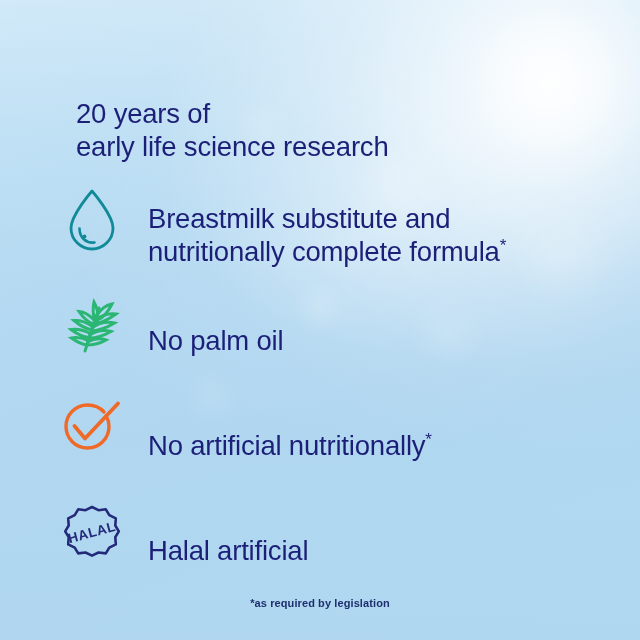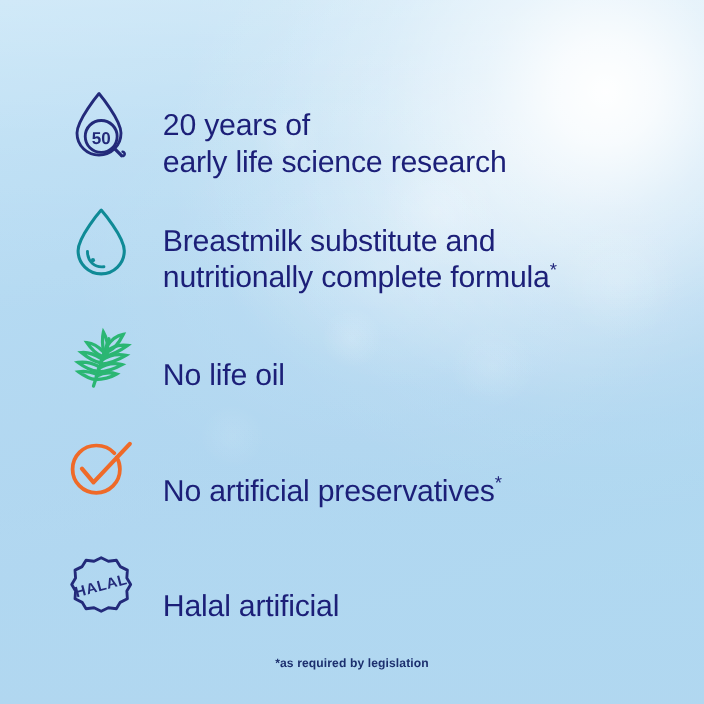--- a/index.html
+++ b/index.html
@@ -152,29 +152,20 @@
   <div class="bg-layer bg-flare-main"></div>
   <div class="bg-layer bg-flare-soft2"></div>
   <div class="bg-layer bg-bokeh"></div>
   <div class="bg-layer bg-bottom-wash"></div>
 
   <div id="content">
 
     <div class="feature-list">
 
       <div class="feature-row">
-        <span class="feature-icon">
-          <svg width="64" height="68" viewBox="0 0 64 68" fill="none">
-            <path d="M30 4 C30 4 10 28 10 40 C10 51.5 19 60 30 60 C41 60 50 51.5 50 40 C50 28 30 4 30 4 Z" stroke="#232a7a" stroke-width="2.6" stroke-linecap="round" stroke-linejoin="round" fill="none"></path>
-            <circle cx="32" cy="43" r="14.5" stroke="#232a7a" stroke-width="2.6" fill="none"></circle>
-            <path d="M43 53 L50.5 60.5" stroke="#232a7a" stroke-width="3" stroke-linecap="round"></path>
-            <path d="M50.5 60.5 C53.5 62 54.5 57.5 51.5 57" stroke="#232a7a" stroke-width="2.4" stroke-linecap="round" fill="none"></path>
-            <text x="32" y="49.5" text-anchor="middle" font-family="Liberation Sans, sans-serif" font-size="15.5" font-weight="700" fill="#232a7a">50</text>
-          </svg>
-        </span>
         <div class="feature-text">
           <span>20 years of
 early life science research</span>
         </div>
       </div>
 
       <div class="feature-row">
         <span class="feature-icon">
           <svg width="58" height="66" viewBox="0 0 58 66" fill="none">
             <path d="M29 4 C29 4 8 28 8 41 C8 52.6 17.4 62 29 62 C40.6 62 50 52.6 50 41 C50 28 29 4 29 4 Z" stroke="#0f8a96" stroke-width="2.8" stroke-linecap="round" stroke-linejoin="round" fill="none"></path>
@@ -200,34 +191,34 @@
               <path d="M36 21 C40 15 45.5 11 51 10 C47.5 17 43 23 37.5 25.5"></path>
               <path d="M33.5 28 C32 20 31.5 14 33 8 C36.5 14 37.5 21 36.5 28"></path>
               <path d="M31 32 C25 28 19.5 26 13 26.5 C19 31.5 25 35 31 36"></path>
               <path d="M28.5 39 C22.5 36 16.5 34.5 10 35.5 C16 40 22 43 28 43.5"></path>
               <path d="M26.5 46 C21.5 44 16 43 10.5 44 C16 48 21.5 50.5 26 51"></path>
               <path d="M33 26 C28.5 21 23.5 18 18 17.5 C22 23.5 27 28 32 30"></path>
             </g>
           </svg>
         </span>
         <div class="feature-text">
-          <span>No life oil</span>
+          <span>No palm oil</span>
         </div>
       </div>
 
       <div class="feature-row">
         <span class="feature-icon">
           <svg width="64" height="60" viewBox="0 0 64 60" fill="none">
             <path d="M44 12 C40 7.5 34 5 27.5 5 C15.5 5 6 14.6 6 26.5 C6 38.4 15.5 48 27.5 48
                      C39.5 48 49 38.4 49 26.5 C49 22.6 48 19 46.2 15.8" stroke="#ef6a28" stroke-width="3.4" stroke-linecap="round" fill="none"></path>
             <path d="M14.5 26 L25 38.5 L58 3.5" stroke="#ef6a28" stroke-width="3.8" stroke-linecap="round" stroke-linejoin="round" fill="none"></path>
           </svg>
         </span>
         <div class="feature-text">
-          <span>No artificial preservatives</span><span class="asterisk">*</span>
+          <span>No artificial nutritionally</span><span class="asterisk">*</span>
         </div>
       </div>
 
       <div class="feature-row">
         <span class="feature-icon">
           <svg width="62" height="62" viewBox="0 0 62 62" fill="none">
             <path d="M31 3
                      L37.5 6.2 L44.8 5.3 L48.3 11.1 L54.8 14.3 L54.3 21.5 L57.8 27.3
                      L54.3 33.2 L54.8 40.4 L48.3 43.6 L44.8 49.4 L37.5 48.5 L31 51.7
                      L24.5 48.5 L17.2 49.4 L13.7 43.6 L7.2 40.4 L7.7 33.2 L4.2 27.3

